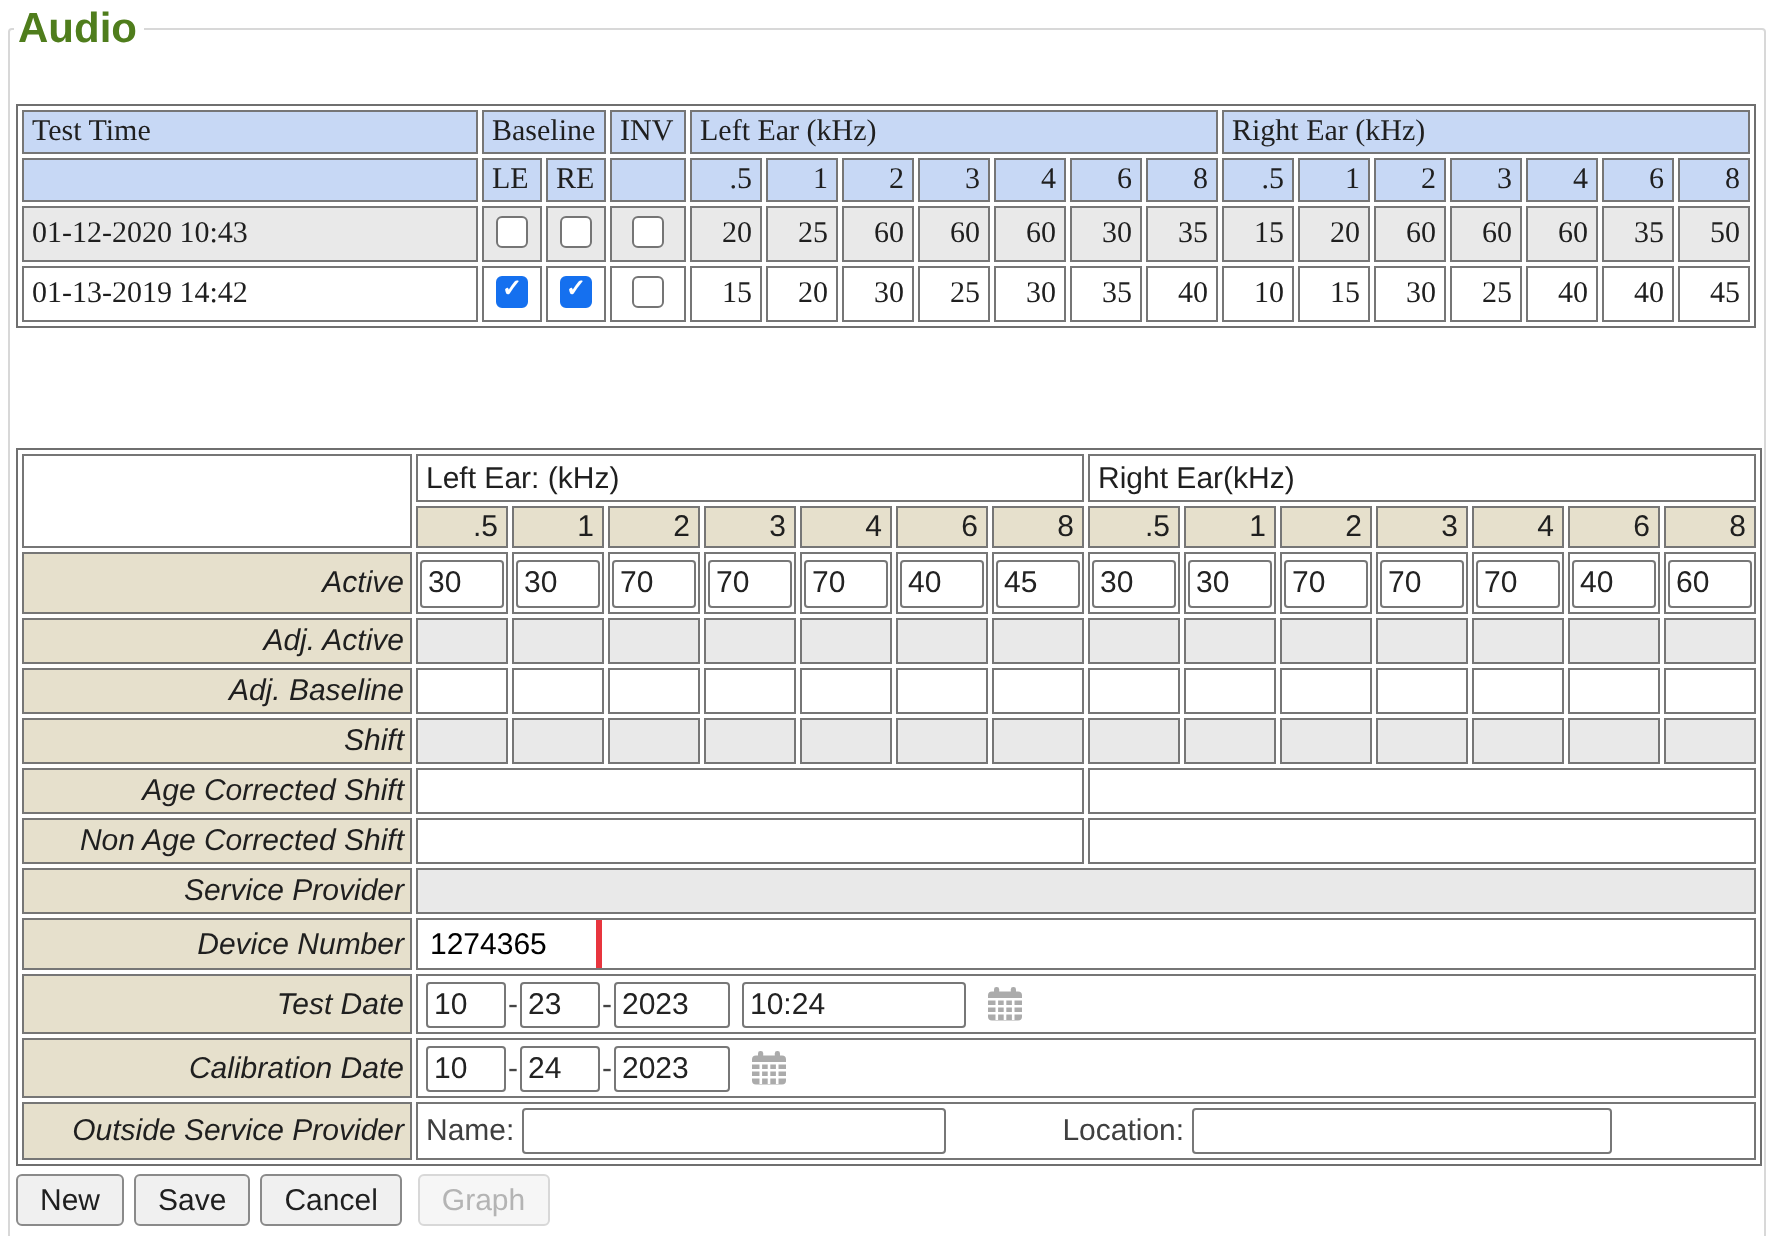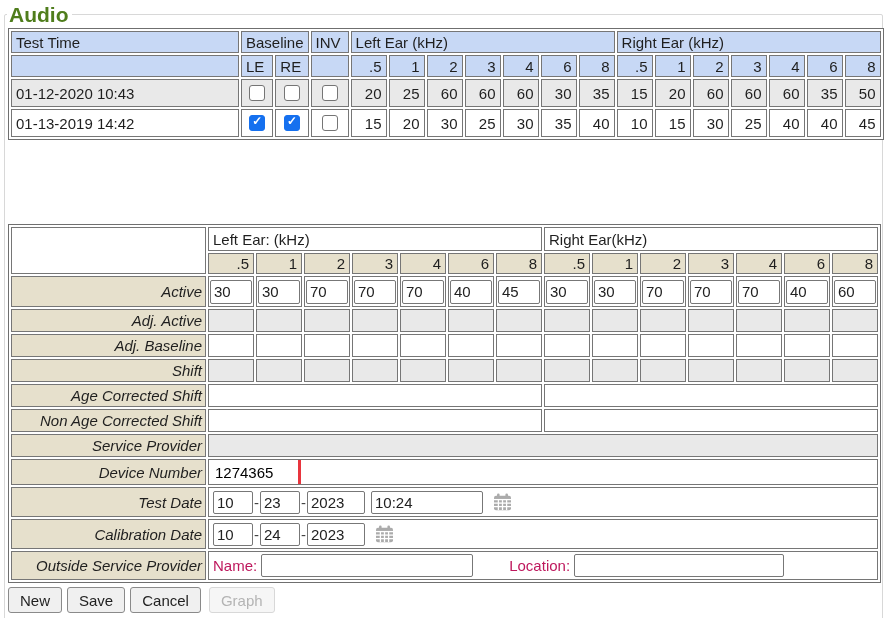--- a/index.html
+++ b/index.html
@@ -7,21 +7,21 @@
           font-family:"Liberation Sans",sans-serif;font-size:15px;color:#1f1f1f;}
   .fs-border{position:absolute;left:4px;top:14px;width:877px;height:660px;
              border:1px solid #d8d8d8;border-radius:2px;}
   .legend{position:absolute;left:7px;top:3px;z-index:2;background:#fff;padding:0 4px 0 2px;
           font-weight:bold;font-size:21px;color:#4f7d1c;}
 
   table{border-collapse:separate;border-spacing:2px;border:1px solid #6f6f6f;background:#fff;}
   td{box-sizing:border-box;border:1px solid #767676;padding:1px 4px;background:#fff;
      vertical-align:middle;white-space:nowrap;overflow:hidden;}
   .num{text-align:right;}
-  .t1{position:absolute;left:8px;top:28px;table-layout:fixed;}
+  .t1{position:absolute;left:8px;top:52px;table-layout:fixed;font-family:Liberation Serif, serif;}
   .t2{position:absolute;left:8px;top:224px;table-layout:fixed;}
   col.c-time{width:228px;} col.c-le{width:30px;} col.c-re{width:30px;} col.c-inv{width:38px;}
   col.c-f{width:36px;}
   col.c-lab{width:195px;} col.c-v{width:45px;}
 
   .t1 .hdr{background:#c7d8f5;}
   tr.r22 td{height:22px;} tr.r28 td{height:28px;}
   tr.grey td{background:#e9e9e9;}
   .cbcell{text-align:center;}
   .cb{display:inline-block;width:14px;height:14px;border:1px solid #757575;border-radius:3px;
@@ -41,22 +41,22 @@
        padding:0 3px;box-sizing:border-box;color:#222;background:#fff;}
   .num-input{width:42px;height:24px;}
   .w-mo{width:40px;} .w-yr{width:58px;} .w-time{width:112px;margin-left:6px;}
   .dash{margin:0 1px;color:#444;}
   .row-flex{display:flex;align-items:center;position:relative;height:100%;}
   .device-input{border:none;outline:none;width:206px;height:17px;padding:0 2px;
        font-family:inherit;font-size:15px;color:#000000;}
   .red-box{position:absolute;left:-142px;top:-5px;width:224px;height:30px;
        border:3px solid #e8353e;pointer-events:none;z-index:3;}
   .cal-icon{margin-left:10px;flex:0 0 auto;cursor:pointer;}
-  .field-label{color:#be185d;margin-right:4px;}
-  .loc-label{margin-left:36px;}
+  .field-label{color:#404040;margin-right:4px;}
+  .loc-label{margin-left:58px;}
   .name-input{width:212px;} .loc-input{width:210px;}
 
   .btnrow{position:absolute;left:8px;top:587px;display:flex;gap:5px;align-items:center;}
   .btn{font-family:inherit;font-size:15px;height:26px;padding:1px 11px;background:#f0f0f0;
        border:1px solid #8a8a8a;border-radius:3px;color:#1f1f1f;cursor:pointer;}
   .btn.disabled{color:#b4b4b4;border-color:#d8d8d8;background:#f6f6f6;cursor:default;margin-left:3px;}
 </style>
 </head>
 <body>
 

